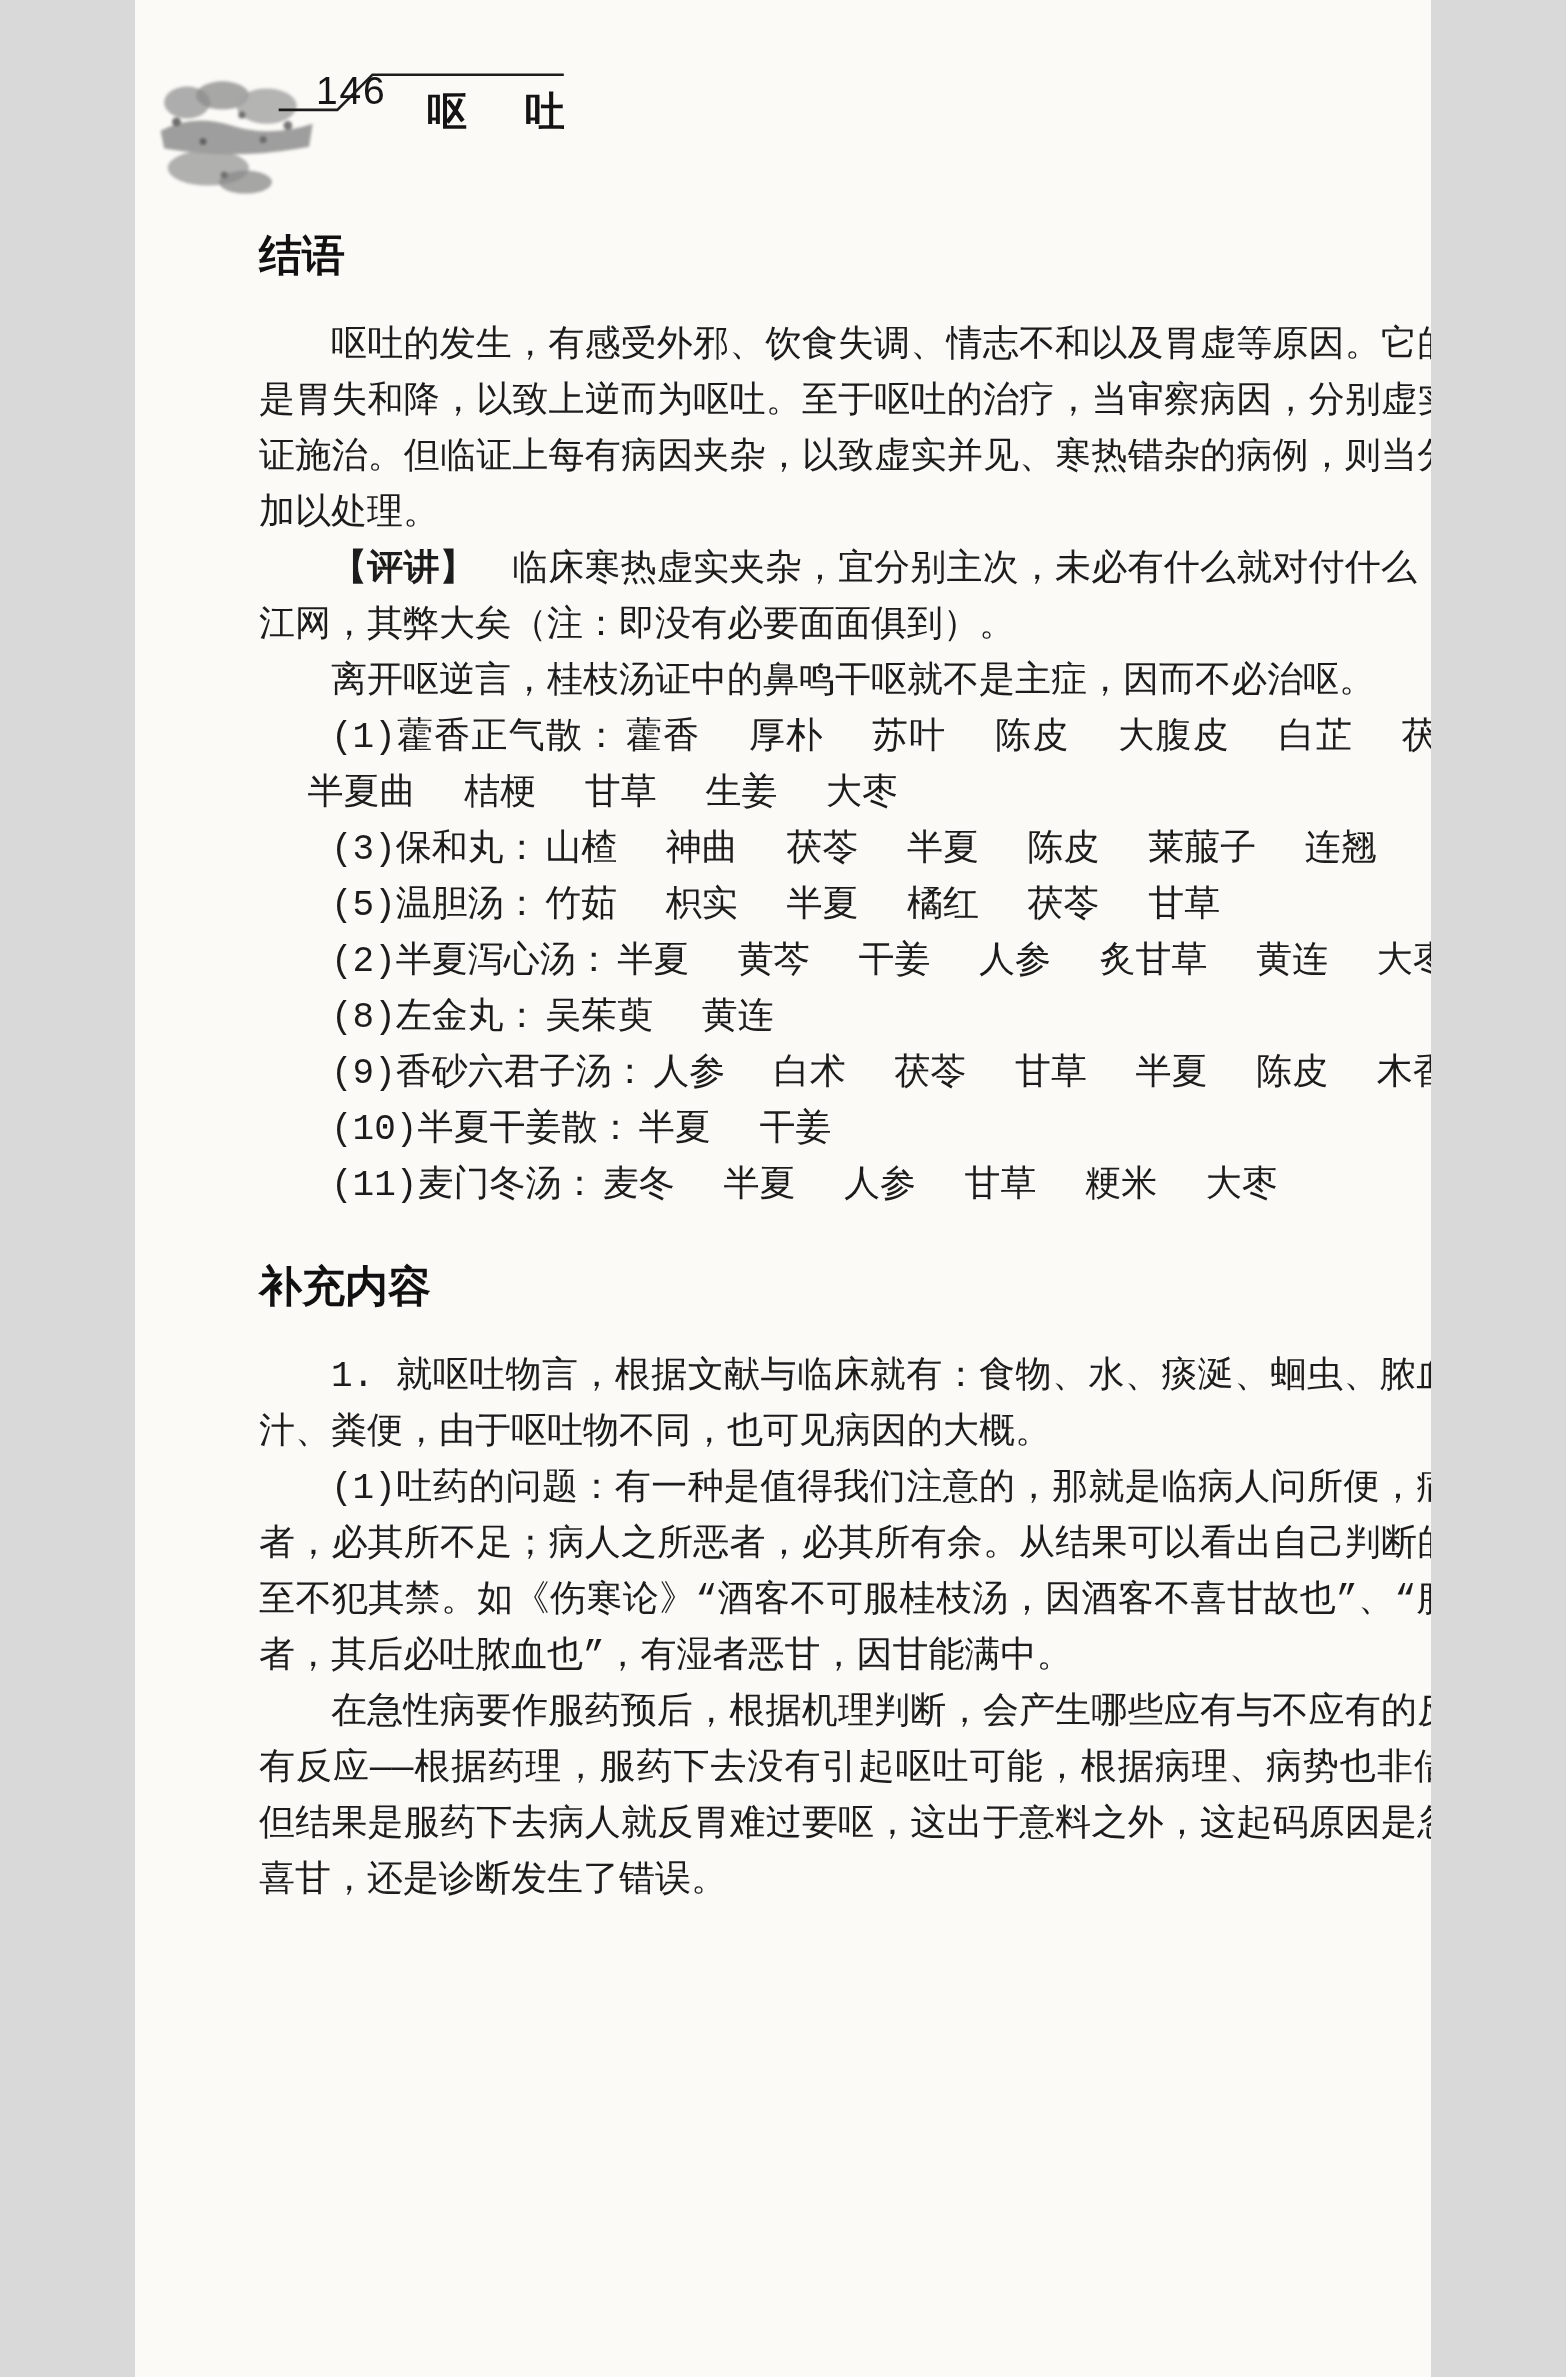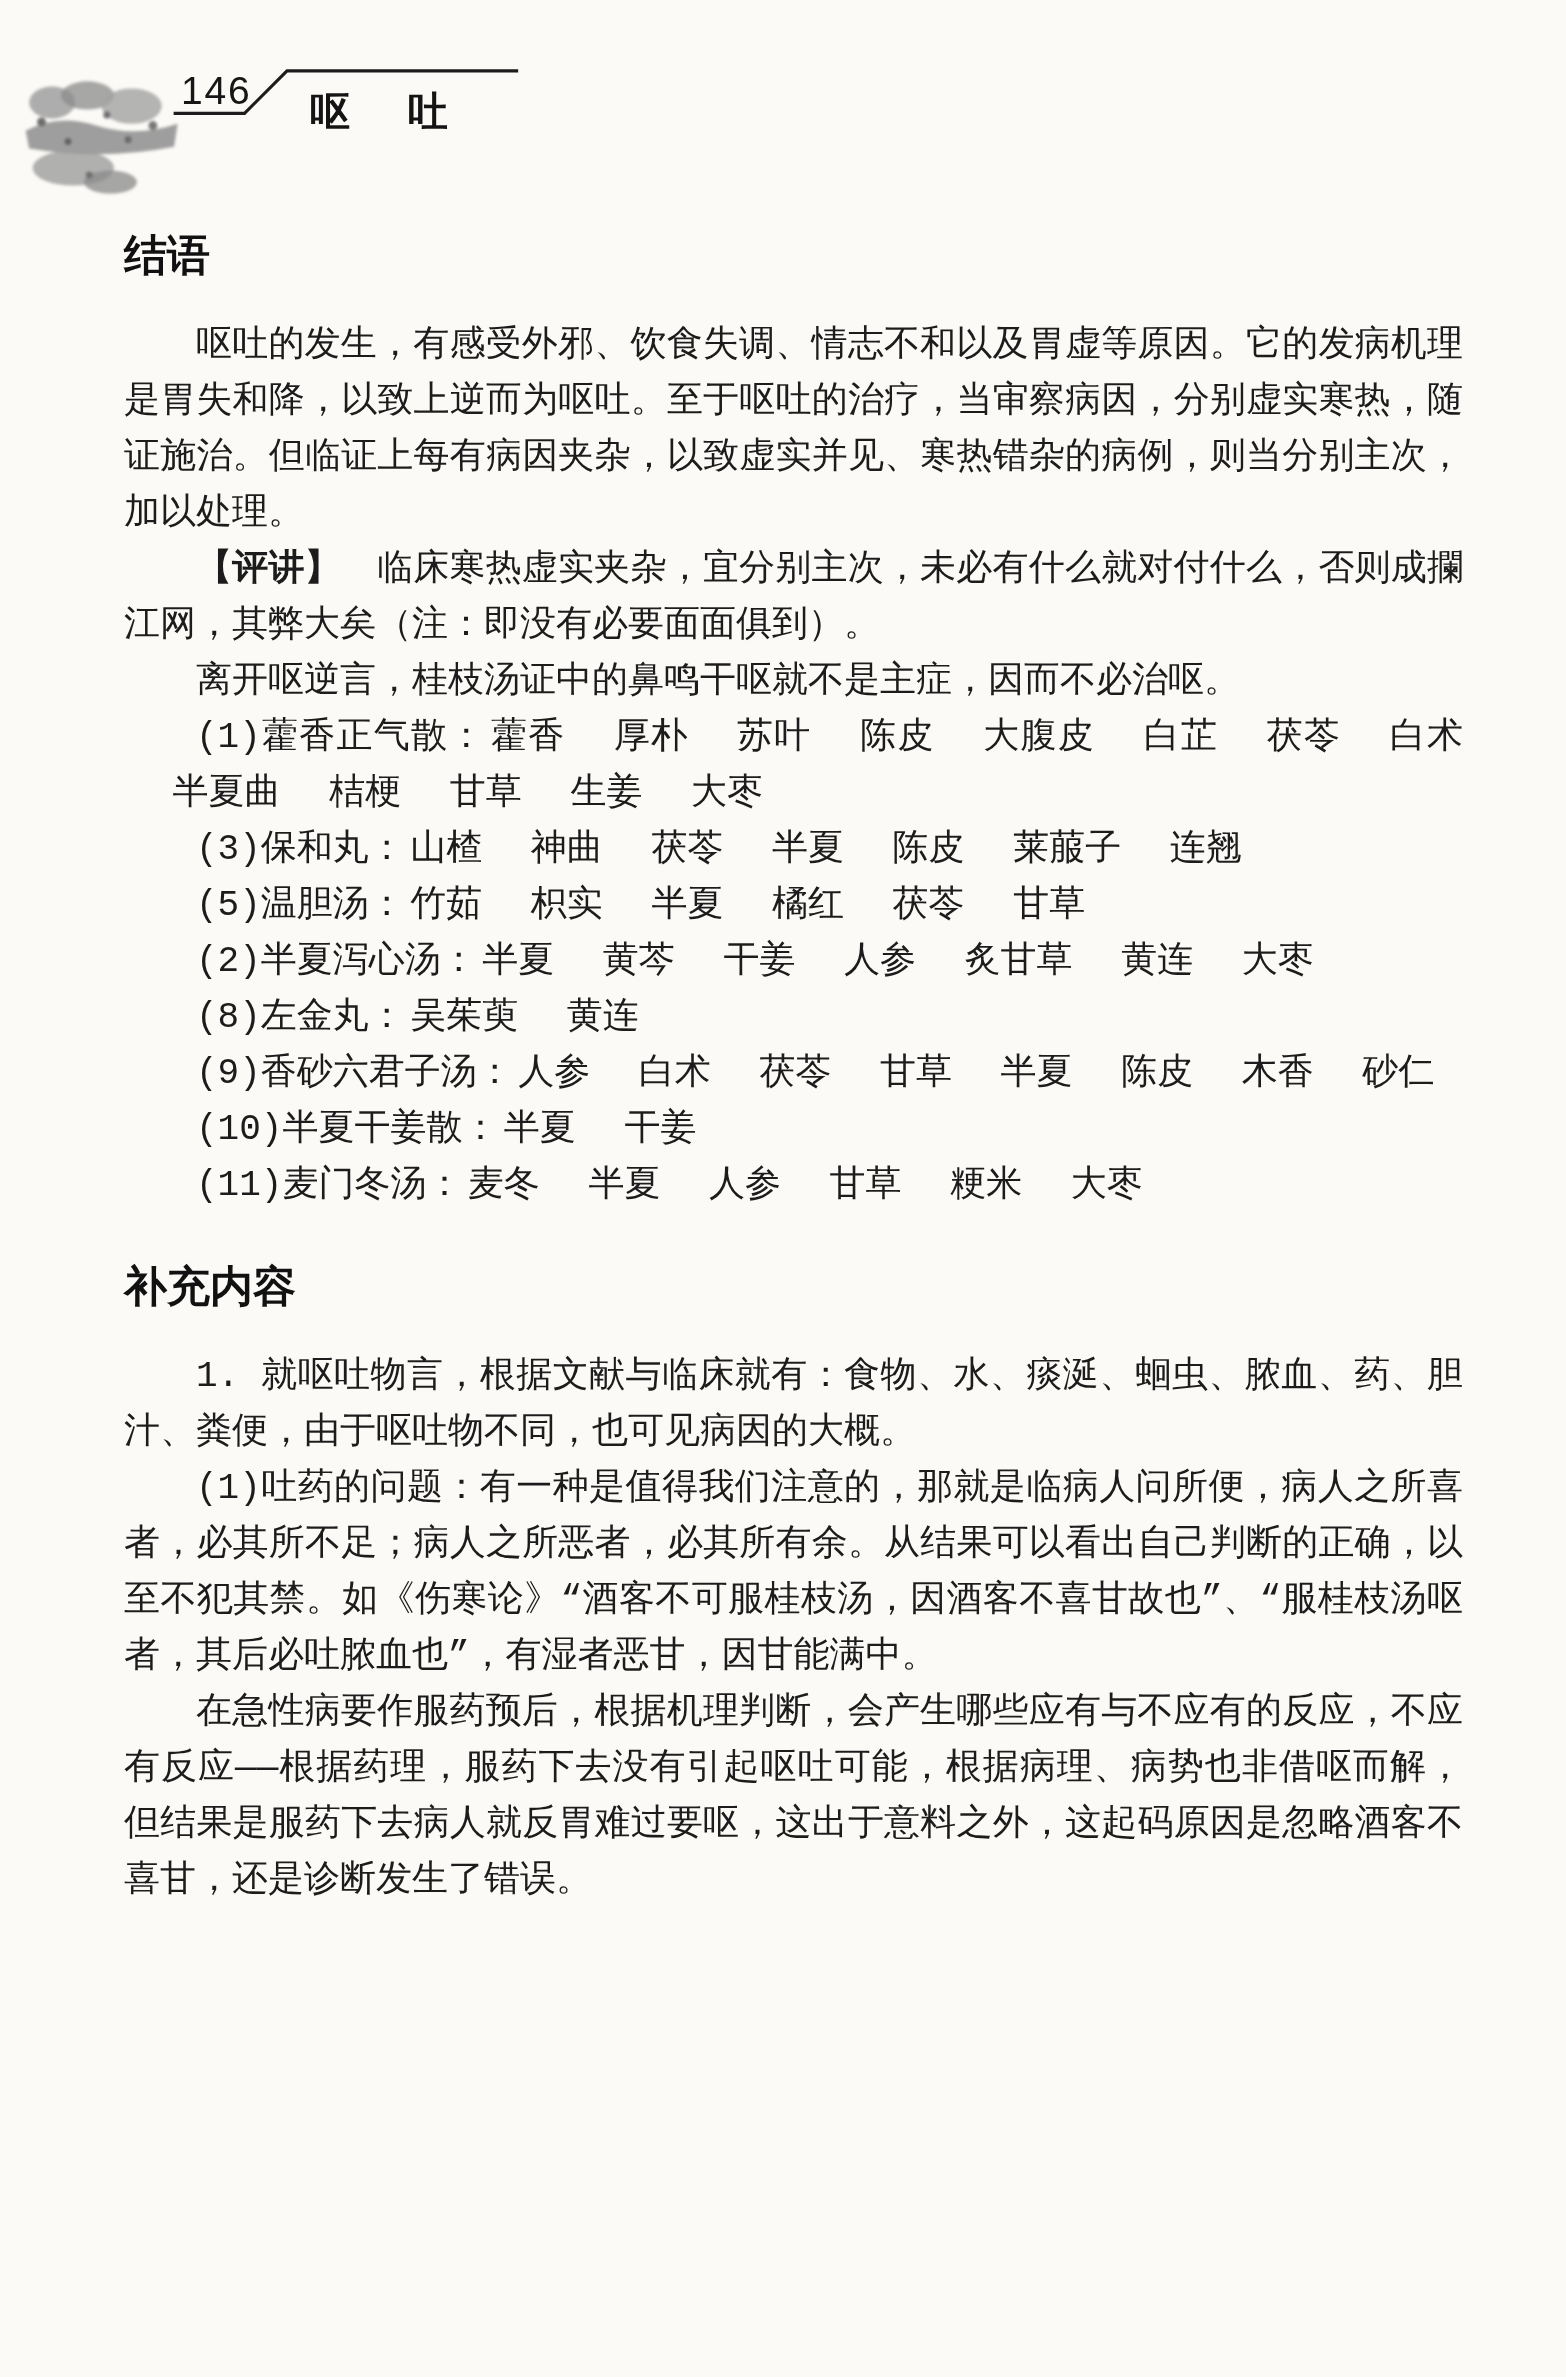--- a/index.html
+++ b/index.html
@@ -1,37 +1,37 @@
 <!DOCTYPE html>
 <html lang="zh" style="font-size:14px"><head>
 <meta charset="utf-8">
 <style>
   html,body{margin:0;padding:0;background:#d9d9d9;}
   .page{
     position:relative;
-    width:1566px;
+    width:1296px;
     height:2377px;
     margin:0 auto;
     background:#fbfaf7;
     color:#1c1c1c;
     font-family:"Liberation Serif","DejaVu Serif",serif;
     overflow:hidden;
   }
   
   .header{position:absolute;top:0;left:0;width:100%;height:186px;}
   .stamp{position:absolute;left:22px;top:76px;width:161px;height:122px;}
   .page-num{
     position:absolute;left:181px;top:71px;
     font-family:"Liberation Sans","DejaVu Sans",sans-serif;
     font-size:39px;line-height:39px;font-weight:400;color:#161616;
     letter-spacing:1.8px;
   }
   .header-rule{position:absolute;left:0;top:0;width:100%;height:186px;}
   .page-title{
-    position:absolute;left:310px;top:90px;
+    position:absolute;left:292px;top:90px;
     font-size:40px;line-height:43px;font-weight:600;color:#141414;
     letter-spacing:8.9px;
   }
   
   .content{
     position:absolute;top:177px;left:124px;width:1339px;
     font-size:36px;line-height:56px;
     text-align:justify;
   }
   h2.section{

